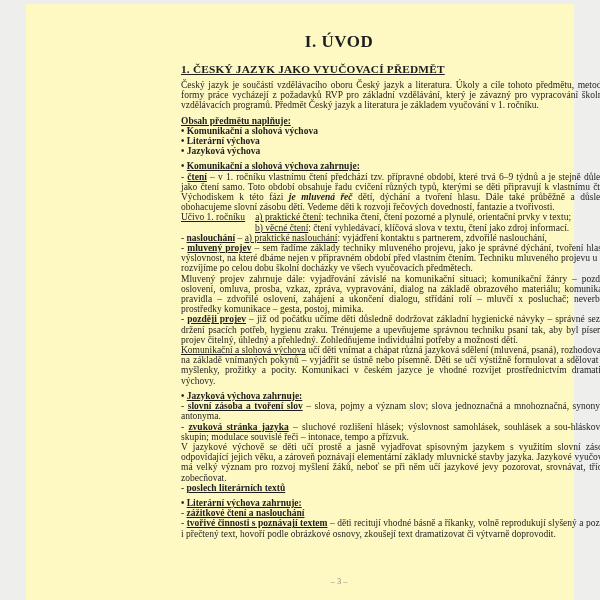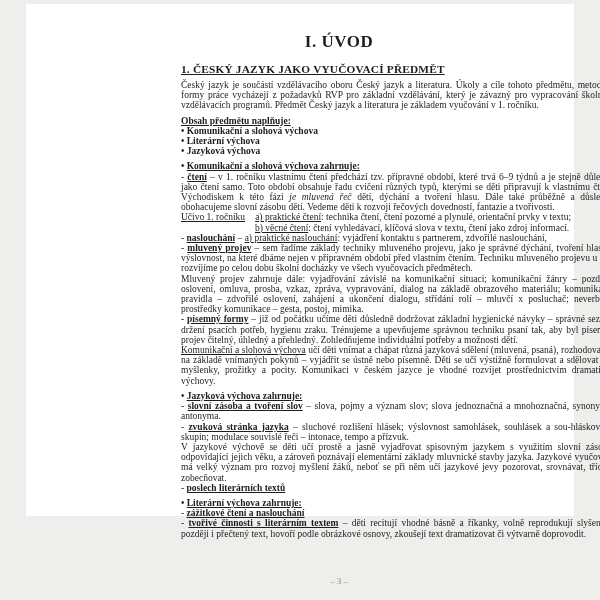--- a/index.html
+++ b/index.html
@@ -2,38 +2,38 @@
 <html><head>
 <meta charset="utf-8">
 <style>
   html,body{margin:0;padding:0;}
   body{
     width:600px;height:600px;position:relative;overflow:hidden;
     background:#eeeeec;
     font-family:"Liberation Serif","DejaVu Serif",serif;
   }
   .page{
-    position:absolute;left:26px;top:4px;width:548px;height:512px;
-    background:#ffffff;
+    position:absolute;left:26px;top:4px;width:548px;height:596px;
+    background:#fef9c3;
   }
   .doc-title{
     position:absolute;left:83px;top:28px;width:460px;
     text-align:center;font-size:17px;font-weight:bold;letter-spacing:.5px;
   }
   .content{
     position:absolute;left:112px;top:58px;width:433px;
     font-size:9.5px;line-height:10.2px;text-align:justify;margin-left:43px;
   }
   .blk{margin:0;}
   .gap{margin-top:5px;}
   .h1{font-size:11.3px;line-height:14px;margin-bottom:4px;letter-spacing:.2px;}
   .indent{padding-left:74px;}
   .b{font-weight:bold;}
   .u{text-decoration:underline;}
-  .i{font-style:italic;}
+  .i{font-style:italic;font-weight:bold;}
   .tab{display:inline-block;width:10px;}
   .page-number{
     position:absolute;left:83px;top:572px;width:460px;
     text-align:center;font-size:8.5px;
   }
 </style>
 </head>
 <body>
 
 <div class="page">
@@ -45,25 +45,25 @@
       <div class="blk bullet"><span class="b">• Komunikační a slohová výchova</span></div>
       <div class="blk bullet"><span class="b">• Literární výchova</span></div>
       <div class="blk bullet"><span class="b">• Jazyková výchova</span></div>
       <div class="blk bullet gap"><span class="b">• </span><span class="b u">Komunikační a slohová výchova zahrnuje:</span></div>
       <div class="blk p"><span>- </span><span class="b u">čtení</span><span> – v 1. ročníku vlastnímu čtení předchází tzv. přípravné období, které trvá 6–9 týdnů a je stejně důležité jako čtení samo. Toto období obsahuje řadu cvičení různých typů, kterými se děti připravují k vlastnímu čtení. Východiskem k této fázi </span><span class="i">je mluvená řeč</span><span> dětí, dýchání a tvoření hlasu. Dále také průběžně a důsledně obohacujeme slovní zásobu dětí. Vedeme děti k rozvoji řečových dovedností, fantazie a tvořivosti.</span></div>
       <div class="blk p"><span class="u">Učivo 1. ročníku</span><span class="tab"> </span><span class="u">a) praktické čtení</span><span>: technika čtení, čtení pozorné a plynulé, orientační prvky v textu;</span></div>
       <div class="blk indent"><span class="u">b) věcné čtení</span><span>: čtení vyhledávací, klíčová slova v textu, čtení jako zdroj informací.</span></div>
       <div class="blk p"><span>- </span><span class="b u">naslouchání</span><span> – </span><span class="u">a) praktické naslouchání</span><span>: vyjádření kontaktu s partnerem, zdvořilé naslouchání,</span></div>
       <div class="blk p"><span>- </span><span class="b u">mluvený projev</span><span> – sem řadíme základy techniky mluveného projevu, jako je správné dýchání, tvoření hlasu a výslovnost, na které dbáme nejen v přípravném období před vlastním čtením. Techniku mluveného projevu u dětí rozvíjíme po celou dobu školní docházky ve všech vyučovacích předmětech.</span></div>
       <div class="blk p"><span>Mluvený projev zahrnuje dále: vyjadřování závislé na komunikační situaci; komunikační žánry – pozdrav, oslovení, omluva, prosba, vzkaz, zpráva, vypravování, dialog na základě obrazového materiálu; komunikační pravidla – zdvořilé oslovení, zahájení a ukončení dialogu, střídání rolí – mluvčí x posluchač; neverbální prostředky komunikace – gesta, postoj, mimika.</span></div>
-      <div class="blk p"><span>- </span><span class="b u">písemný formy</span><span> – již od počátku učíme děti důsledně dodržovat základní hygienické návyky – správné sezení, držení psacích potřeb, hygienu zraku. Trénujeme a upevňujeme správnou techniku psaní tak, aby byl písemný projev čitelný, úhledný a přehledný. Zohledňujeme individuální potřeby a možnosti dětí.</span></div>
+      <div class="blk p"><span>- </span><span class="b u">později projev</span><span> – již od počátku učíme děti důsledně dodržovat základní hygienické návyky – správné sezení, držení psacích potřeb, hygienu zraku. Trénujeme a upevňujeme správnou techniku psaní tak, aby byl písemný projev čitelný, úhledný a přehledný. Zohledňujeme individuální potřeby a možnosti dětí.</span></div>
       <div class="blk p"><span class="u">Komunikační a slohová výchova</span><span> učí děti vnímat a chápat různá jazyková sdělení (mluvená, psaná), rozhodovat se na základě vnímaných pokynů – vyjádřit se ústně nebo písemně. Děti se učí výstižně formulovat a sdělovat své myšlenky, prožitky a pocity. Komunikaci v českém jazyce je vhodné rozvíjet prostřednictvím dramatické výchovy.</span></div>
       <div class="blk bullet gap"><span class="b">• </span><span class="b u">Jazyková výchova zahrnuje:</span></div>
       <div class="blk p"><span>- </span><span class="b u">slovní zásoba a tvoření slov</span><span> – slova, pojmy a význam slov; slova jednoznačná a mnohoznačná, synonyma, antonyma.</span></div>
       <div class="blk p"><span>- </span><span class="b u">zvuková stránka jazyka</span><span> – sluchové rozlišení hlásek; výslovnost samohlásek, souhlásek a sou-hláskových skupin; modulace souvislé řeči – intonace, tempo a přízvuk.</span></div>
       <div class="blk p"><span>V jazykové výchově se děti učí prostě a jasně vyjadřovat spisovným jazykem s využitím slovní zásoby, odpovídající jejich věku, a zároveň poznávají elementární základy mluvnické stavby jazyka. Jazykové vyučování má velký význam pro rozvoj myšlení žáků, neboť se při něm učí jazykové jevy pozorovat, srovnávat, třídit i zobecňovat.</span></div>
       <div class="blk p"><span>- </span><span class="b u">poslech literárních textů</span></div>
       <div class="blk bullet gap"><span class="b">• </span><span class="b u">Literární výchova zahrnuje:</span></div>
       <div class="blk p"><span>- </span><span class="b u">zážitkové čtení a naslouchání</span></div>
-      <div class="blk p"><span>- </span><span class="b u">tvořivé činnosti s literárním textem</span><span> – děti recitují vhodné básně a říkanky, volně reprodukují slyšený a později i přečtený text, hovoří podle obrázkové osnovy, zkoušejí text dramatizovat či výtvarně doprovodit.</span></div>
+      <div class="blk p"><span>- </span><span class="b u">tvořivé činnosti s poznávají textem</span><span> – děti recitují vhodné básně a říkanky, volně reprodukují slyšený a později i přečtený text, hovoří podle obrázkové osnovy, zkoušejí text dramatizovat či výtvarně doprovodit.</span></div>
     </div>
   <div class="page-number" style="color: rgb(138, 138, 138);">– 3 –</div>
 </div>
 
 </body></html>

